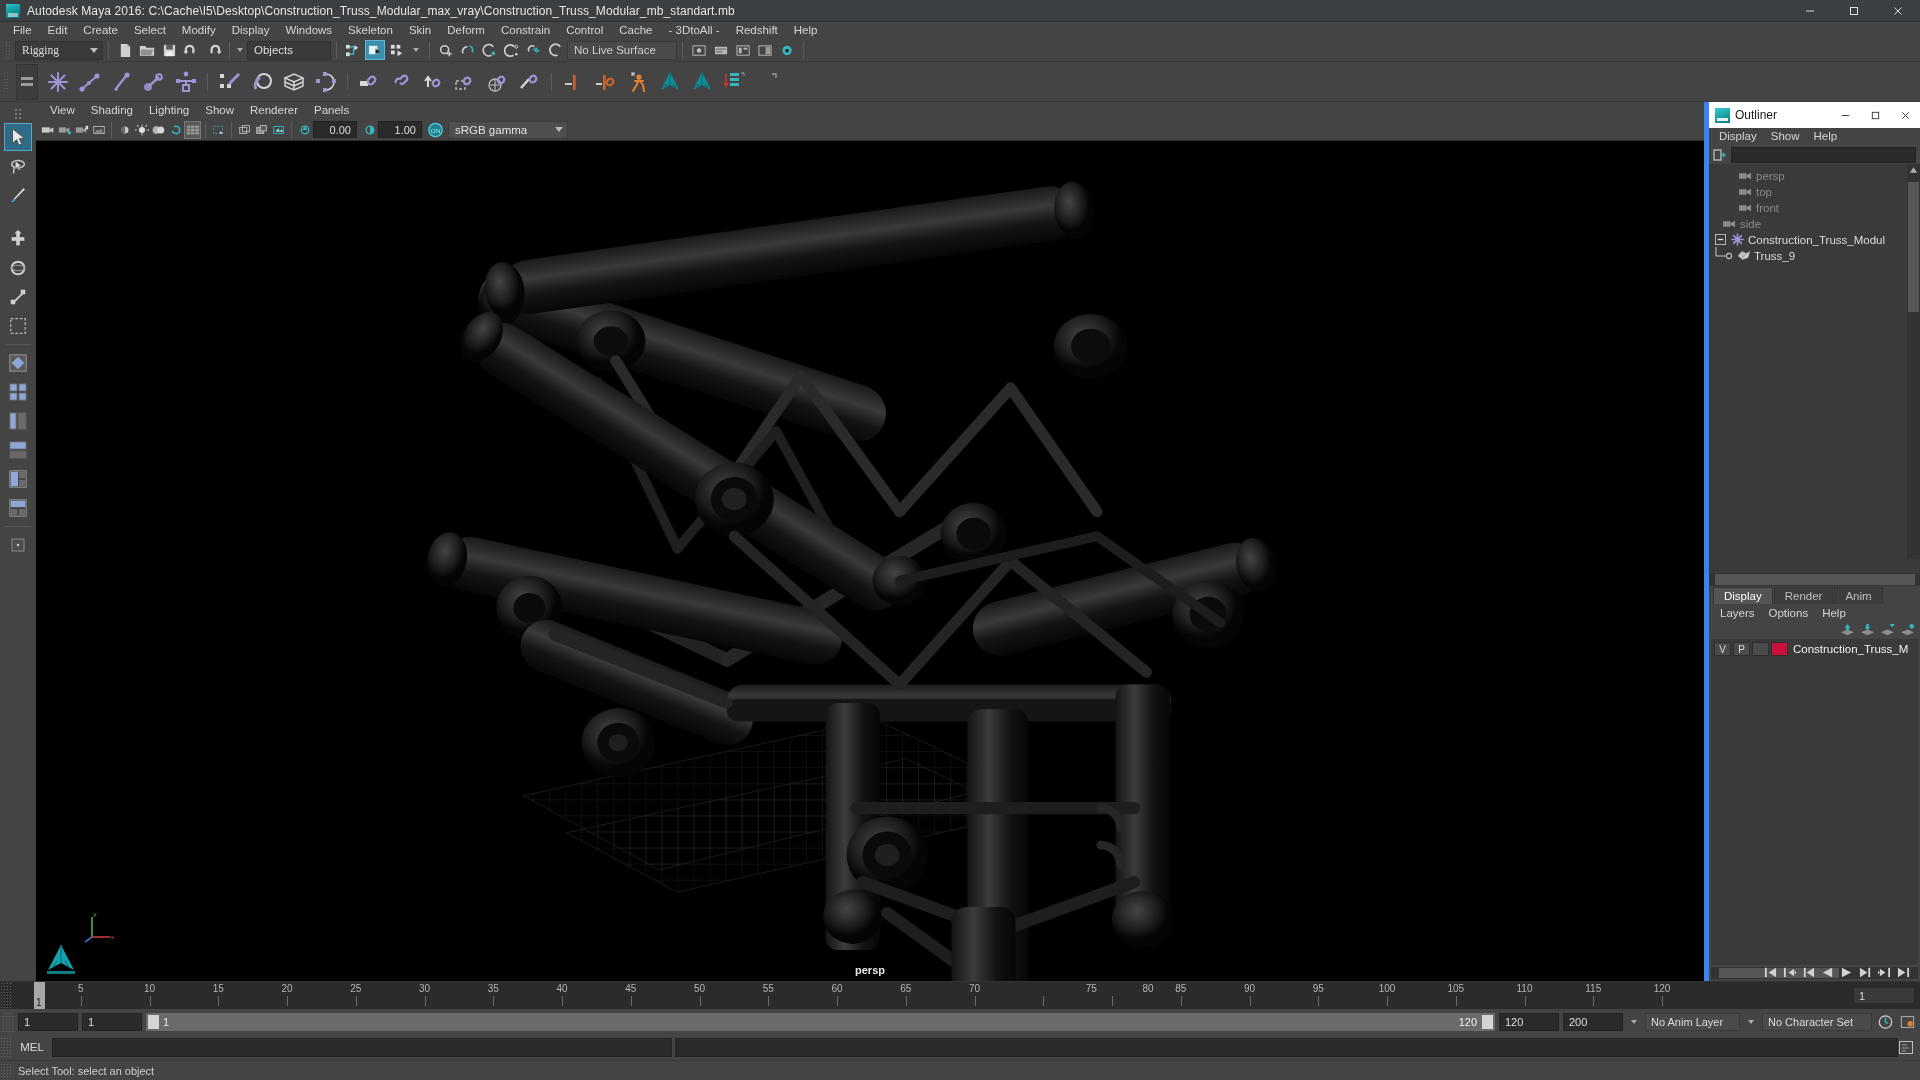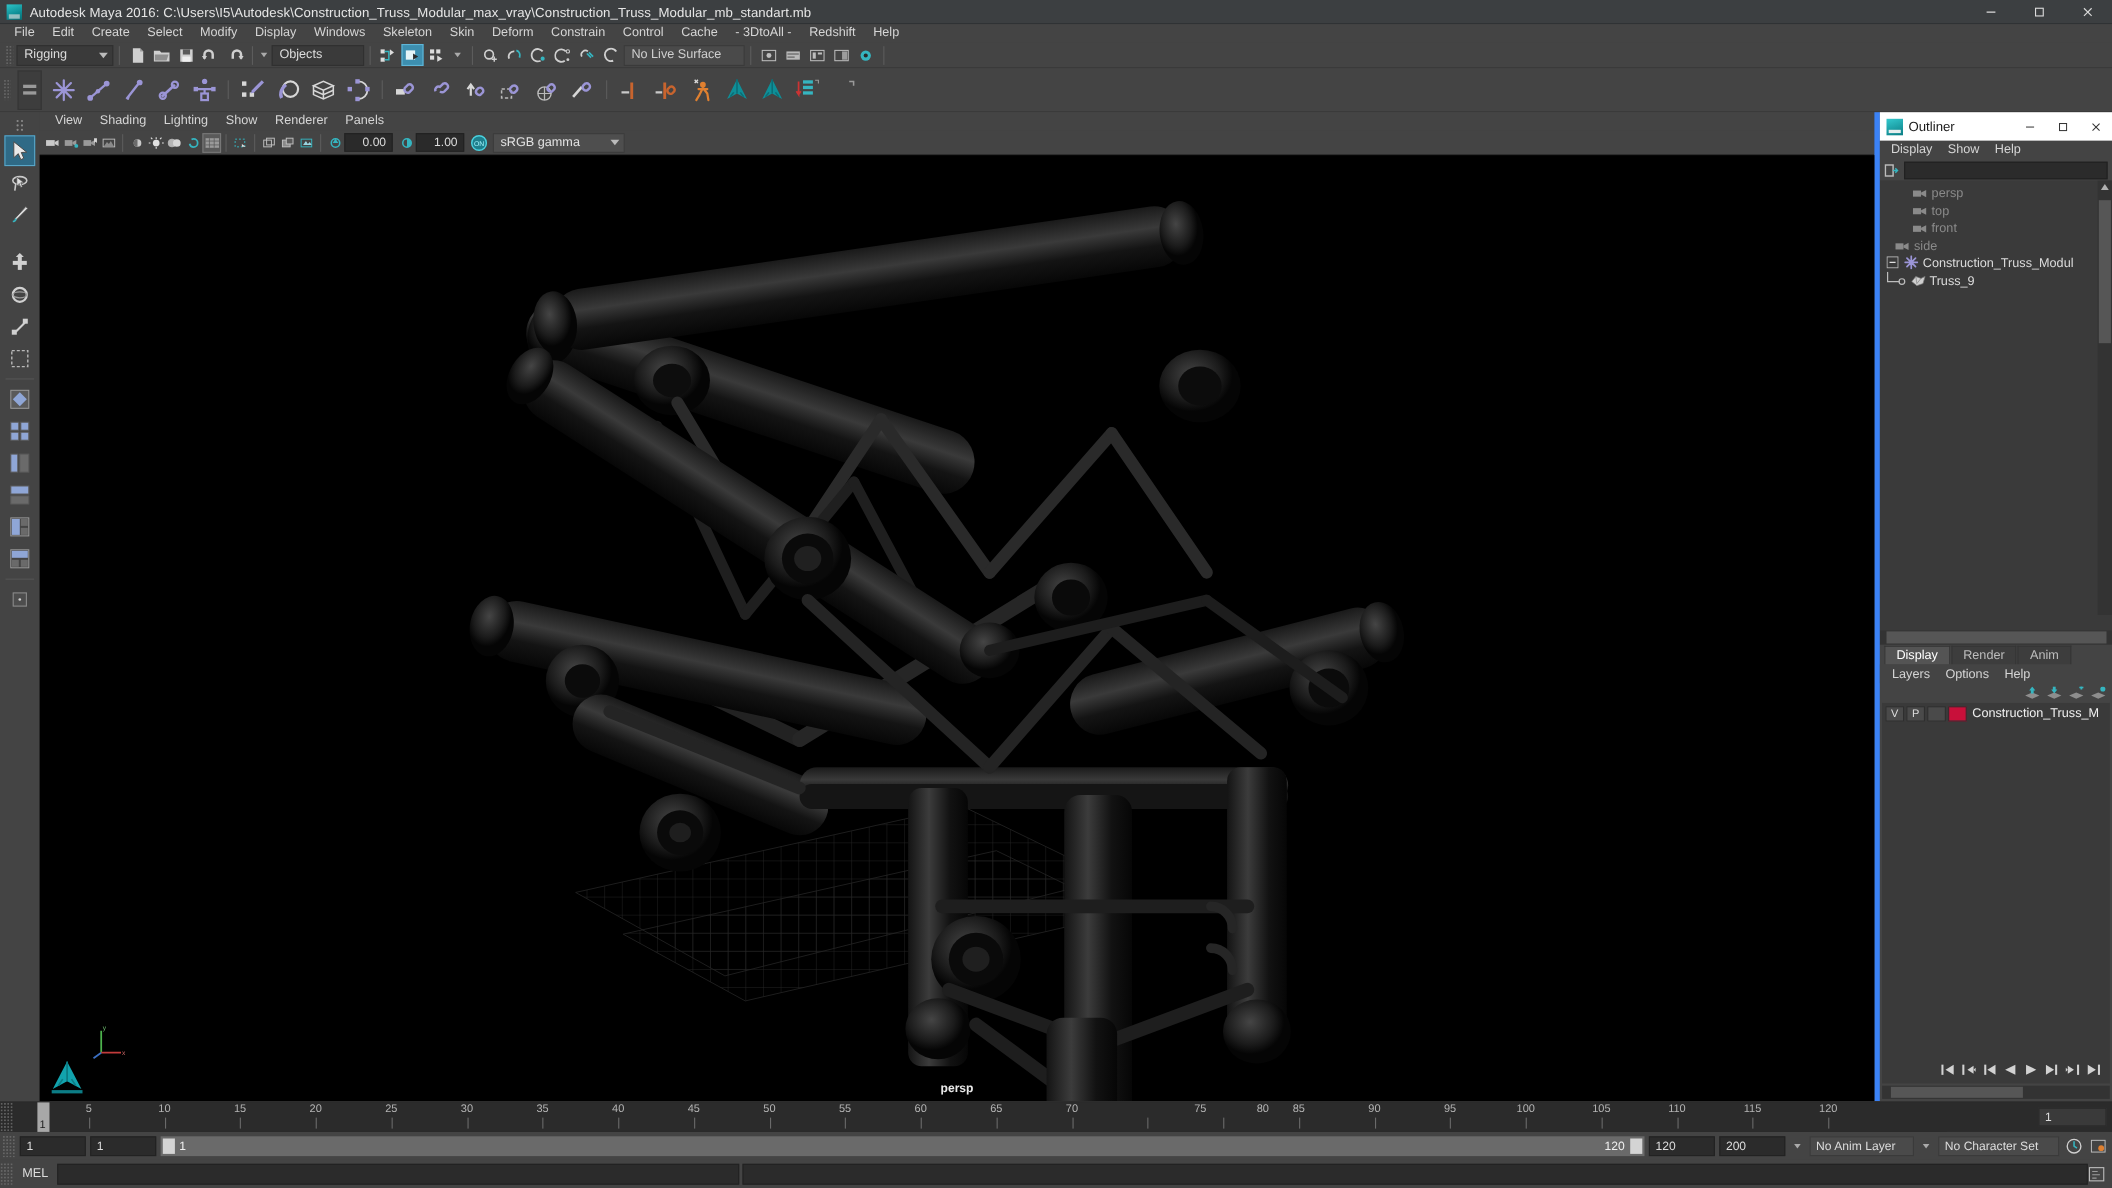--- a/index.html
+++ b/index.html
@@ -35,21 +35,21 @@
   
   .statusbar {
     height: 23px; background: #444444; display: flex; align-items: center;
     flex: 0 0 23px; padding-left: 2px; border-bottom: 1px solid #3a3a3a;
   }
   .gripv { width: 7px; height: 19px; flex:0 0 7px; margin: 0 3px;
     background-image: radial-gradient(#6e6e6e 36%, transparent 38%);
     background-size: 3px 3px; opacity:.75;}
   .menuset {
     width: 88px; height: 19px; background: #3a3a3a; border: 1px solid #303030;
-    display: flex; align-items: center; font-size: 11.5px; color:#ddd; padding-left:6px;
+    display: flex; align-items: center; font-size: 11.5px; color:#ddd; padding-left:6px;font-family:Liberation Serif, serif;
   }
   .menuset .arrow { margin-left:auto; margin-right:4px; }
   .sep { width:1px; height:17px; background:#5c5c5c; margin:0 5px; flex:0 0 1px;}
   .tbtn { width: 20px; height: 20px; margin: 0 1px; display:flex; align-items:center; justify-content:center; flex:0 0 20px;}
   .tbtn.sel { background:#3d8fb0; border:1px solid #5fb6d8;}
   .objfield { width: 84px; height:19px; background:#3a3a3a; border:1px solid #303030; font-size:11.5px; color:#ddd; display:flex; align-items:center; padding-left:6px;}
   .livefield { width: 110px; height:19px; background:#4a4a4a; border:1px solid #3a3a3a; font-size:11.5px; color:#cfcfcf; display:flex; align-items:center; padding-left:6px;}
   .caret { width:0;height:0;border-left:4px solid transparent;border-right:4px solid transparent;border-top:5px solid #bbb;}
   .caretsm { width:0;height:0;border-left:3px solid transparent;border-right:3px solid transparent;border-top:4px solid #aaa;}
 
@@ -165,21 +165,21 @@
 </head>
 <body>
 
 <div id="app">
 
   <div class="titlebar">
     <div class="ticon">
         <div class="g1"></div>
         <div class="g2"></div>
       </div>
-    <div class="ttext">Autodesk Maya 2016: C:\Users\I5\Autodesk\Construction_Truss_Modular_max_vray\Construction_Truss_Modular_mb_standart.mb</div>
+    <div class="ttext">Autodesk Maya 2016: C:\Cache\I5\Desktop\Construction_Truss_Modular_max_vray\Construction_Truss_Modular_mb_standart.mb</div>
     <div class="spacer"></div>
     <div class="winbtn">
       <svg width="12" height="12" viewBox="0 0 12 12">
           <line x1="2" y1="6" x2="10" y2="6" stroke="#dcdcdc" stroke-width="1"></line>
         </svg>
     </div>
     <div class="winbtn">
       <svg width="12" height="12" viewBox="0 0 12 12">
           <rect x="2.5" y="2.5" width="7" height="7" fill="none" stroke="#dcdcdc" stroke-width="1"></rect>
         </svg>
@@ -1302,14 +1302,18 @@
     <div class="melin"></div>
     <div class="melout"></div>
     <div class="melico" style="position:absolute;right:4px;">
       <svg width="16" height="15" viewBox="0 0 16 15">
           <rect x="1.5" y="1.5" width="13" height="12" fill="none" stroke="#bdbdbd"></rect>
           <path d="M4 5h5M4 8h7M4 11h4" stroke="#9a9a9a" stroke-width="1"></path>
         </svg>
       </div>
   </div>
 
+  <div class="statusrow">
+    <div class="griph" style="height:16px"></div>
+    <div class="txt">Select Tool: select an object</div>
+  </div>
 
 </div>
 
 </body></html>

